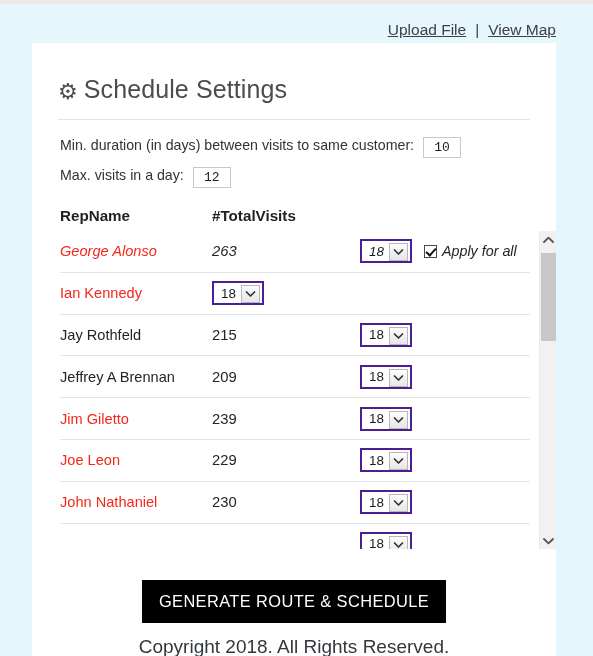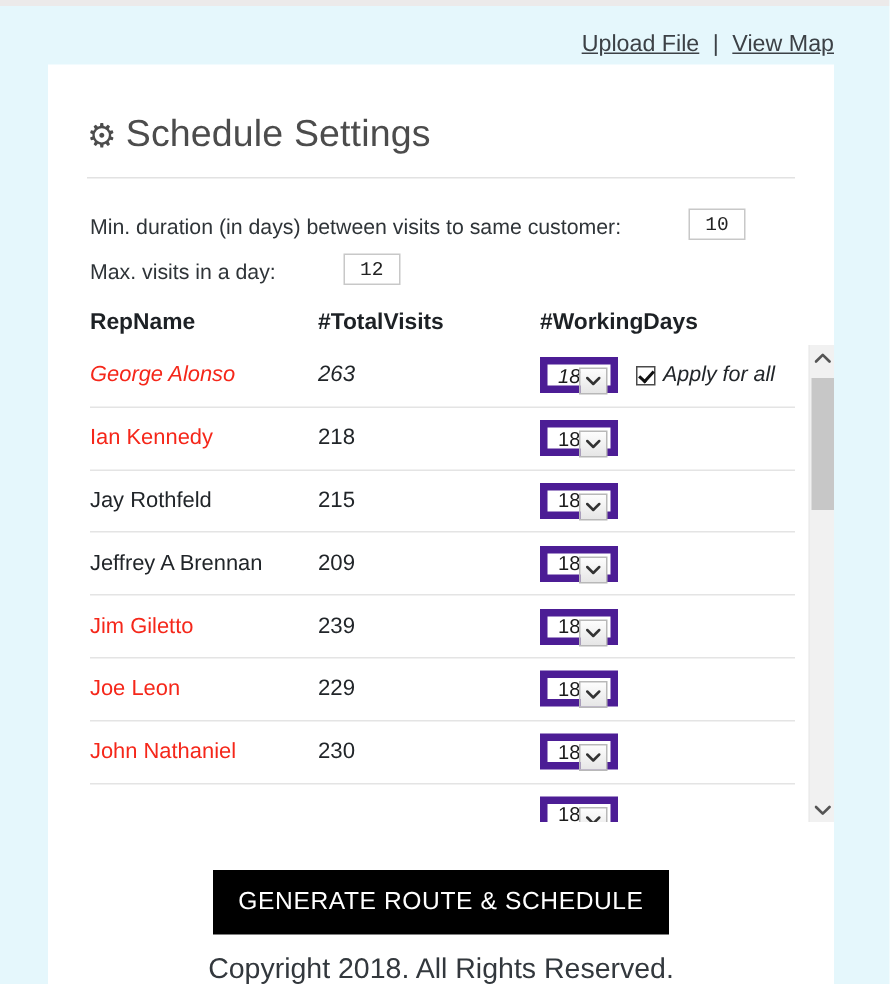--- a/index.html
+++ b/index.html
@@ -78,24 +78,23 @@
     background: #e2e2e2;
   }
 
   .settings {
     padding: 17px 0 0 28px;
     font-size: 14.2px;
     color: #33383d;
   }
   .setting-row {
     display: flex;
-    align-items: flex-end;
+    align-items: flex-start;
     margin-bottom: 6px;
     height: 24px;
-    gap: 36px;
   }
   .setting-row label {
     color: #2f3438;
     font-size: 14.2px;
   }
   input.num {
     margin-left: 9px;
     width: 36px;
     height: 19px;
     border: 1px solid #c8c8c8;
@@ -152,21 +151,21 @@
   .cell-days {
     width: 170px;
     display: flex;
     align-items: center;
   }
 
   .select-box {
     position: relative;
     width: 52px;
     height: 24px;
-    border: 5px solid #4c1d95;
+    border: 2px solid #4c1d95;
     background: #fff;
     box-sizing: border-box;
     display: flex;
     align-items: center;
   }
   .select-box .val {
     padding-left: 7px;
     font-size: 13.4px;
     color: #1b1b1b;
   }
@@ -294,21 +293,20 @@
     </div>
     <div class="setting-row">
       <label>Max. visits in a day:</label>
       <input class="num" type="text" value="12" style="">
     </div>
   </div>
 
   <div class="table-head">
     <div class="col-name">RepName</div>
     <div class="col-visits">#TotalVisits</div>
-    <div class="col-days">#WorkingDays</div>
   </div>
 
   <div class="scroll-wrap">
     <div class="scroll-body" id="rows-container">
         <div class="row">
           <div class="cell-name flagged">George Alonso</div>
           <div class="cell-visits">263</div>
           <div class="cell-days">
             <div class="select-box">
               <span class="val">18</span>
@@ -319,21 +317,20 @@
               </span>
             </div>
             <div class="apply-wrap">
               <span class="cb"></span>
               <span class="apply-label">Apply for all</span>
             </div>
           </div>
         </div>
         <div class="row">
           <div class="cell-name flagged">Ian Kennedy</div>
-          <div class="cell-visits">218</div>
           <div class="cell-days">
             <div class="select-box">
               <span class="val">18</span>
               <span class="select-arrow">
                 <svg width="11" height="8" viewBox="0 0 11 8">
                   <path d="M1.5 2 L5.5 6 L9.5 2" fill="none" stroke="#333" stroke-width="1.7" stroke-linecap="round" stroke-linejoin="round"></path>
                 </svg>
               </span>
             </div>
           </div>

